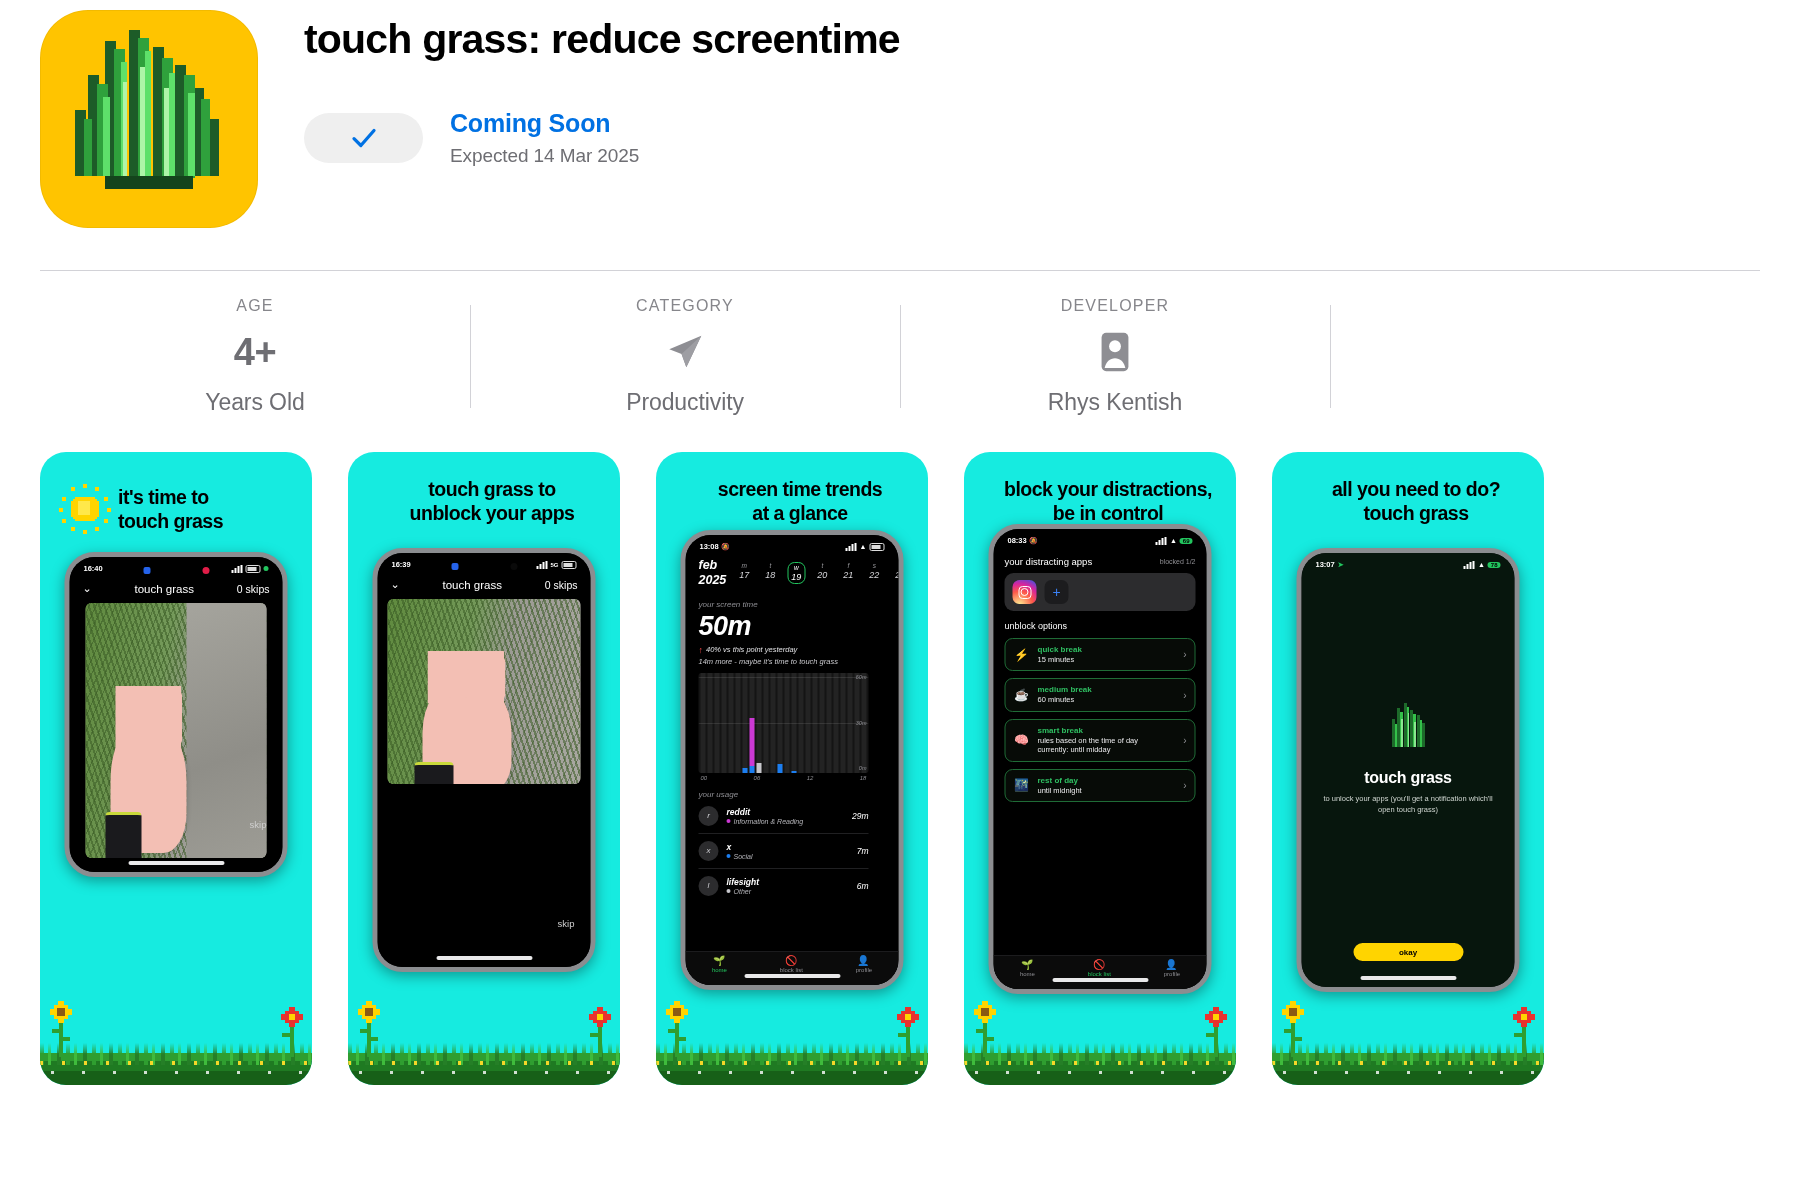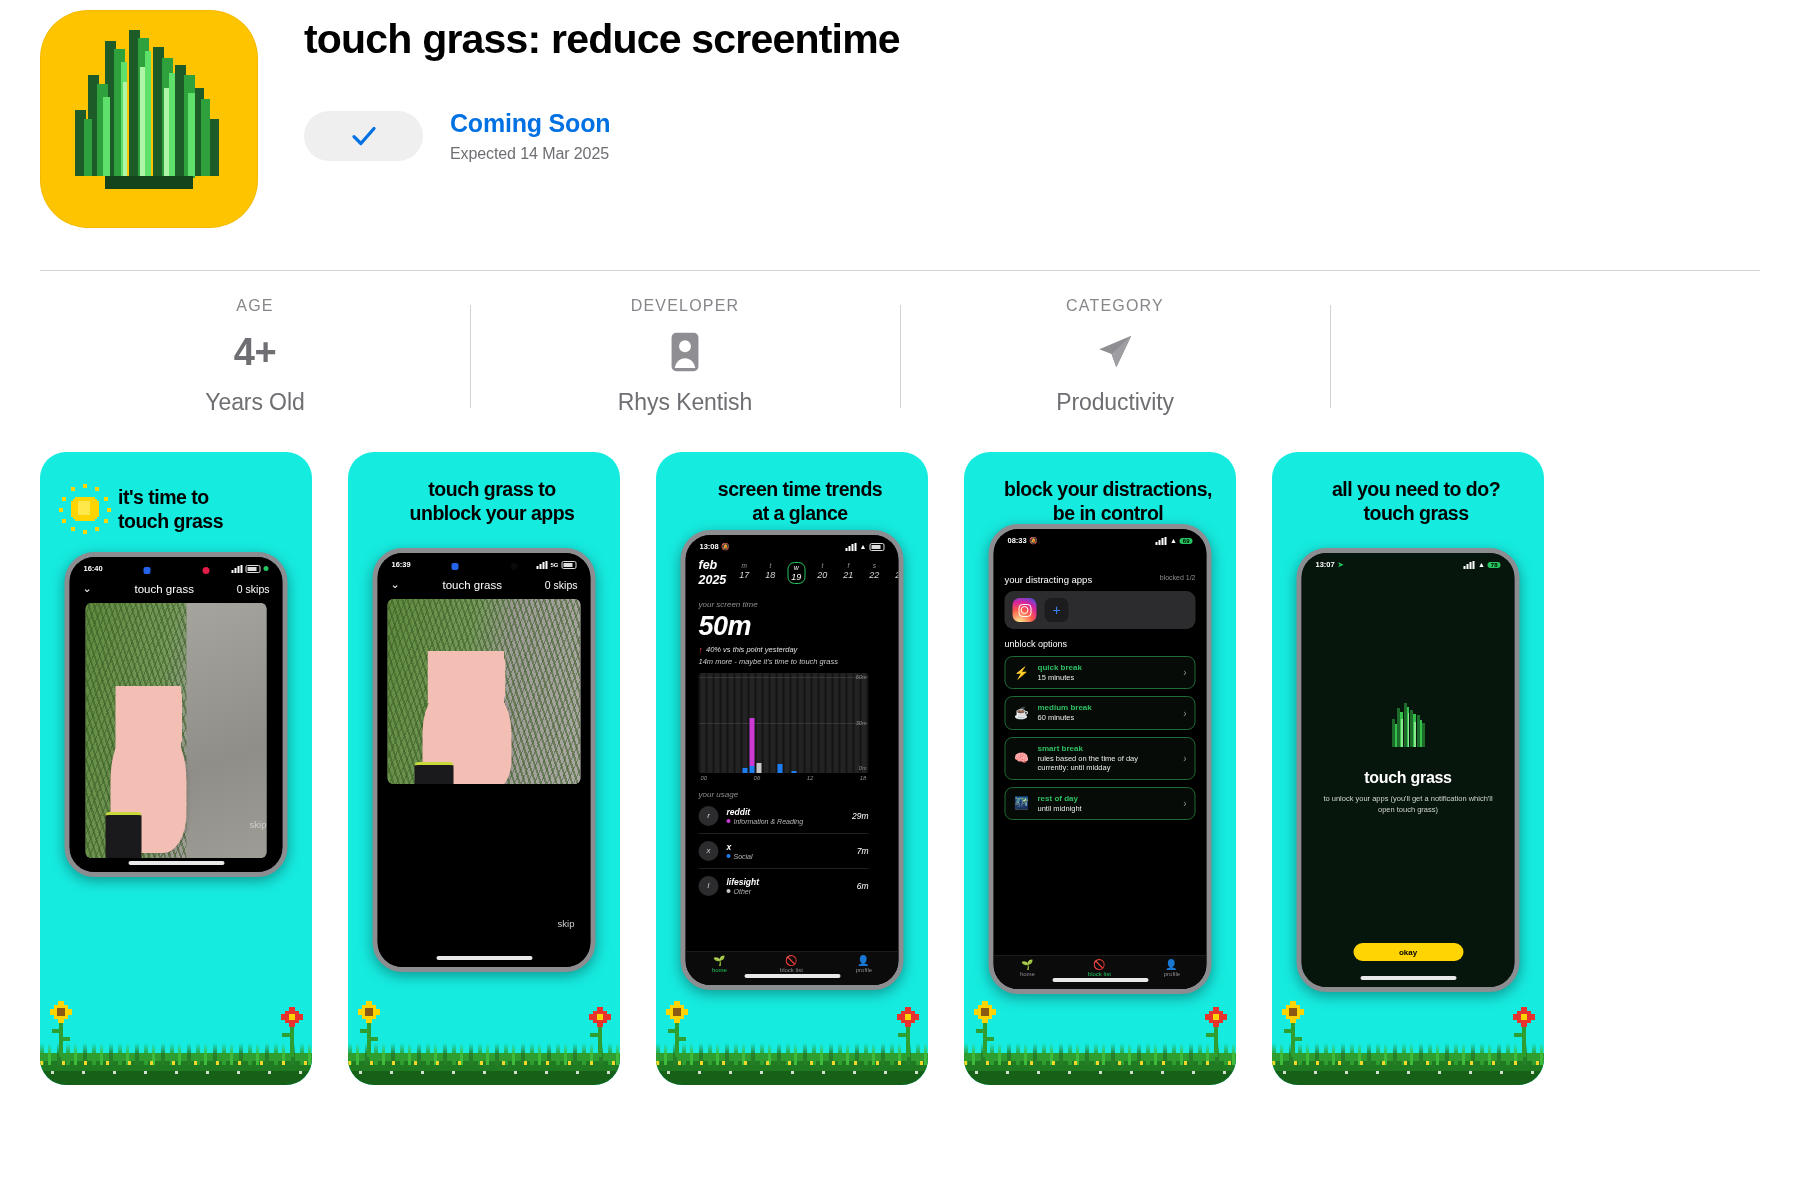--- a/index.html
+++ b/index.html
@@ -35,21 +35,21 @@
     background: #efefef; display:flex; align-items:center; justify-content:center;
     flex: 0 0 119px;
   }
   .cta-pill svg { width: 30px; height: 30px; }
   .cta-texts { margin-left: 27px; }
   .cta-status {
     font-size: 25px; font-weight: 700; color: #0071e3;
     letter-spacing: -0.2px;
   }
   .cta-expected {
-    font-size: 16px; color: #6e6e73; margin-top: 7px; letter-spacing: -0.1px;
+    font-size: 19px; color: #6e6e73; margin-top: 7px; letter-spacing: -0.1px;
   }
 
   
   .divider { height: 1px; background: #d2d2d7; margin: 42px 40px 0 40px; }
   .meta-row { display: flex; margin: 0 40px; padding-top: 26px; }
   .meta-cell {
     flex: 1 1 0; text-align: center; position: relative;
     padding: 0 10px; min-height: 118px;
   }
   .meta-cell + .meta-cell::before {
@@ -225,21 +225,21 @@
     position:absolute; left:0; right:0; bottom: 0; height: 34px;
     display:flex; align-items:center; justify-content:space-around;
     background:#0b0b0b; border-top: 1px solid #1c1c1e; padding-bottom: 8px;
   }
   .tab { display:flex; flex-direction:column; align-items:center; gap:1px; font-size: 6px; color:#8e8e93; }
   .tab.active { color:#22c55e; }
   .tab .ti { font-size: 10px; line-height: 10px; }
 
   
   .s4-pad { padding: 2px 11px 0 11px; color:#fff; }
-  .s4-top { display:flex; justify-content:space-between; margin-top: 24px; }
+  .s4-top { display:flex; align-items:center; justify-content:space-between; margin-top: 6px; }
   .s4-title { font-size: 9.5px; color:#fff; }
   .s4-blocked { font-size: 7px; color:#8e8e93; }
   .apps-tray {
     margin-top: 6px; background:#2c2c2e; border-radius: 9px;
     padding: 7px 8px; display:flex; align-items:center; gap: 8px;
   }
   .ig {
     width: 24px; height: 24px; border-radius: 7px;
     background: radial-gradient(circle at 28% 105%, #fdf497 0%, #fd5949 45%, #d6249f 70%, #285AEB 100%);
     display:flex; align-items:center; justify-content:center;
@@ -368,40 +368,40 @@
 
   <div class="meta-row">
 
     <div class="meta-cell">
       <div class="meta-label">AGE</div>
       <div class="meta-value">4+</div>
       <div class="meta-sub">Years Old</div>
     </div>
 
     <div class="meta-cell">
+      <div class="meta-label">CATEGORY</div>
+      <div class="meta-value">
+        <svg viewBox="0 0 24 24" aria-hidden="true">
+          <path d="M20.5 3.5 L3.8 10.6 L10.2 13.1 L12.7 20 Z" fill="#8e8e93"></path>
+          <path d="M20.5 3.5 L10.2 13.1 L12.7 20 Z" fill="#9e9ea3"></path>
+        </svg>
+      </div>
+      <div class="meta-sub">Productivity</div>
+    </div>
+
+    <div class="meta-cell">
       <div class="meta-label">DEVELOPER</div>
       <div class="meta-value">
         <svg viewBox="0 0 24 24" aria-hidden="true">
           <rect x="5" y="2" width="14" height="20" rx="2.4" fill="#8e8e93"></rect>
           <circle cx="12" cy="9" r="3.1" fill="#fff"></circle>
           <path d="M6.6 20.4c.6-3.4 2.8-5.2 5.4-5.2s4.8 1.8 5.4 5.2z" fill="#fff"></path>
         </svg>
       </div>
       <div class="meta-sub">Rhys Kentish</div>
-    </div>
-
-    <div class="meta-cell">
-      <div class="meta-label">CATEGORY</div>
-      <div class="meta-value">
-        <svg viewBox="0 0 24 24" aria-hidden="true">
-          <path d="M20.5 3.5 L3.8 10.6 L10.2 13.1 L12.7 20 Z" fill="#8e8e93"></path>
-          <path d="M20.5 3.5 L10.2 13.1 L12.7 20 Z" fill="#9e9ea3"></path>
-        </svg>
-      </div>
-      <div class="meta-sub">Productivity</div>
     </div>
 
     <div class="meta-cell">
       <div class="meta-label"></div>
     </div>
   </div>
 
   <div class="shots">
 
     <div class="shot">

